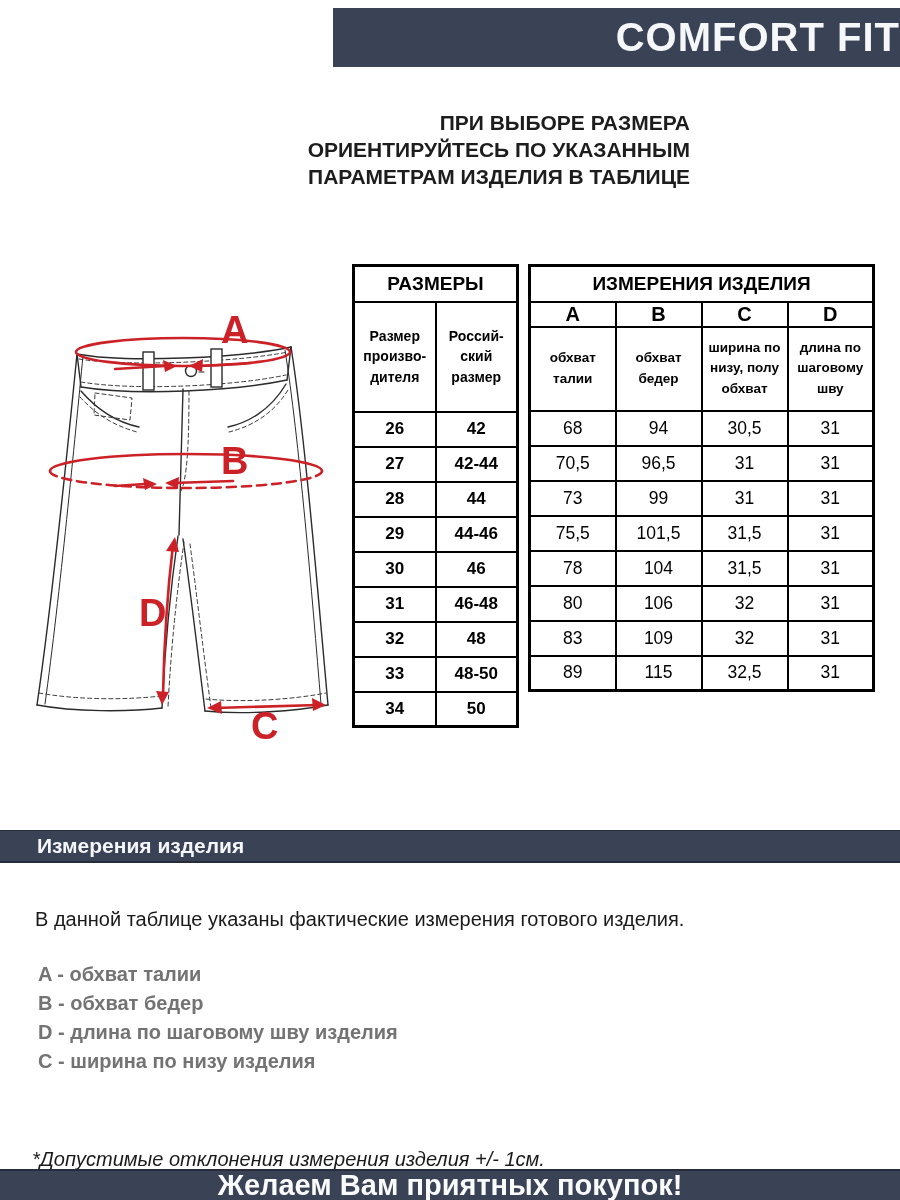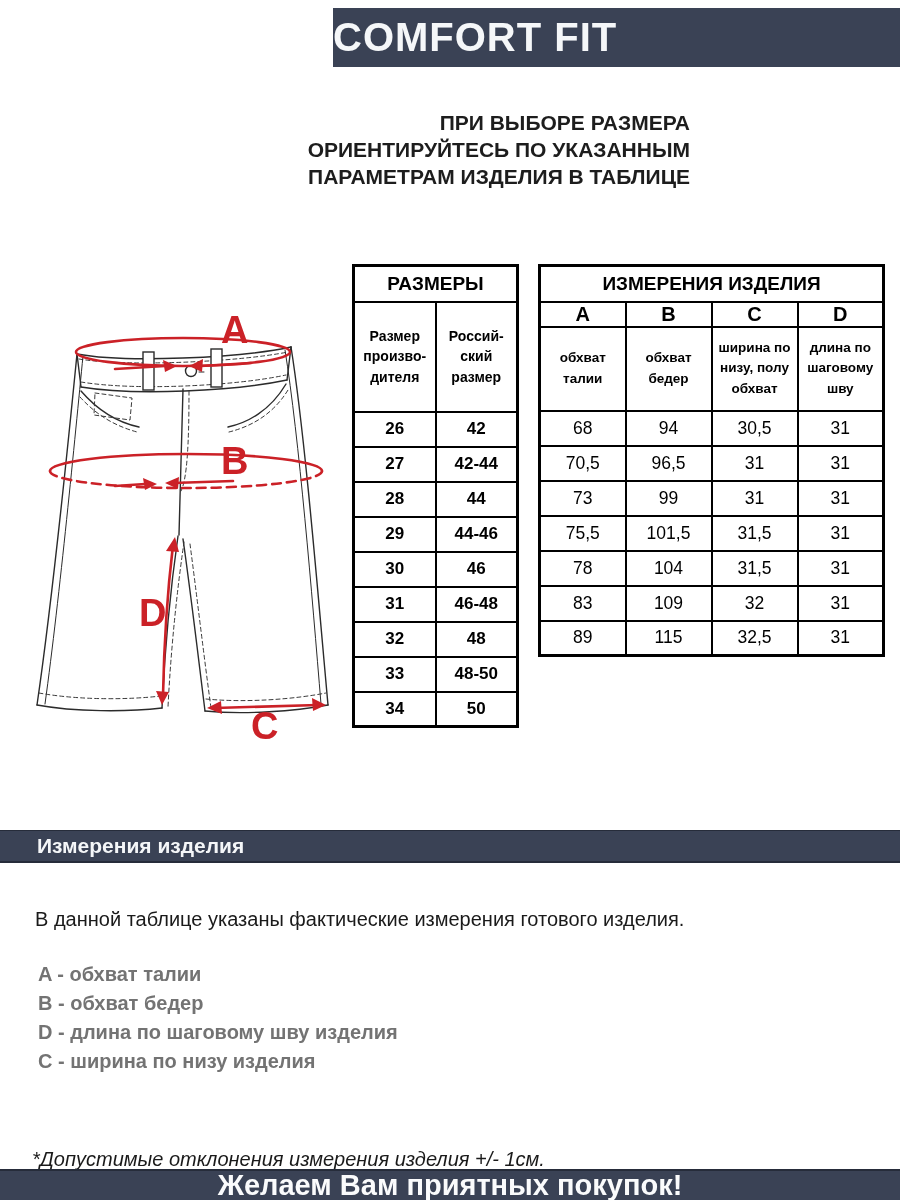--- a/index.html
+++ b/index.html
@@ -4,31 +4,31 @@
 <style>
   :root{ --navy:#3a4255; --navy-edge:#262c3a; --red:#cb2127; --ink:#1c1c1c; }
   *{margin:0;padding:0;box-sizing:border-box;}
   html,body{width:900px;}
   body{
     position:relative;width:900px;height:1200px;background:#ffffff;
     font-family:"Liberation Sans","DejaVu Sans",sans-serif;color:var(--ink);overflow:hidden;
   }
   .topbar{
     position:absolute;top:8px;left:333px;right:0;height:59px;background:var(--navy);
-    display:flex;align-items:center;justify-content:flex-start;
+    display:flex;align-items:center;justify-content:flex-end;
   }
   .topbar .brand{
     color:#f5f7f9;font-size:40px;font-weight:700;letter-spacing:1px;white-space:nowrap;
   }
   .intro{
     position:absolute;top:109px;left:130px;width:560px;text-align:right;
     font-size:21px;font-weight:700;line-height:27px;color:#1d1d1d;white-space:pre-line;
   }
   .diagram{position:absolute;left:15px;top:295px;width:345px;height:470px;}
-  .tables{position:absolute;left:352px;top:264px;display:flex;gap:19px;align-items:flex-start;}
+  .tables{position:absolute;left:352px;top:264px;display:flex;gap:9px;align-items:flex-start;}
   table{border-collapse:collapse;table-layout:fixed;text-align:center;color:#000;border:3px solid #000;background:#fff;}
   th,td{border:2px solid #000;padding:0 2px;vertical-align:middle;}
   .t-left{width:164px;}
   .t-right{width:344px;}
   .t-left col{width:82px;}
   .t-right col{width:86px;}
   .t-title{height:36px;font-size:19px;font-weight:700;}
   .t-sub{height:110px;font-size:14px;font-weight:700;line-height:1.45;white-space:pre-line;}
   .t-letter{height:22px;font-size:20px;font-weight:700;}
   .t-desc{height:84px;font-size:13.5px;font-weight:700;line-height:1.5;white-space:pre-line;}
@@ -262,20 +262,26 @@
           <td>31,5</td>
           <td>31</td>
         </tr>
     <tr>
           <td>78</td>
           <td>104</td>
           <td>31,5</td>
           <td>31</td>
         </tr>
     <tr>
+          <td>80</td>
+          <td>106</td>
+          <td>32</td>
+          <td>31</td>
+        </tr>
+    <tr>
           <td>83</td>
           <td>109</td>
           <td>32</td>
           <td>31</td>
         </tr>
     <tr>
           <td>89</td>
           <td>115</td>
           <td>32,5</td>
           <td>31</td>

